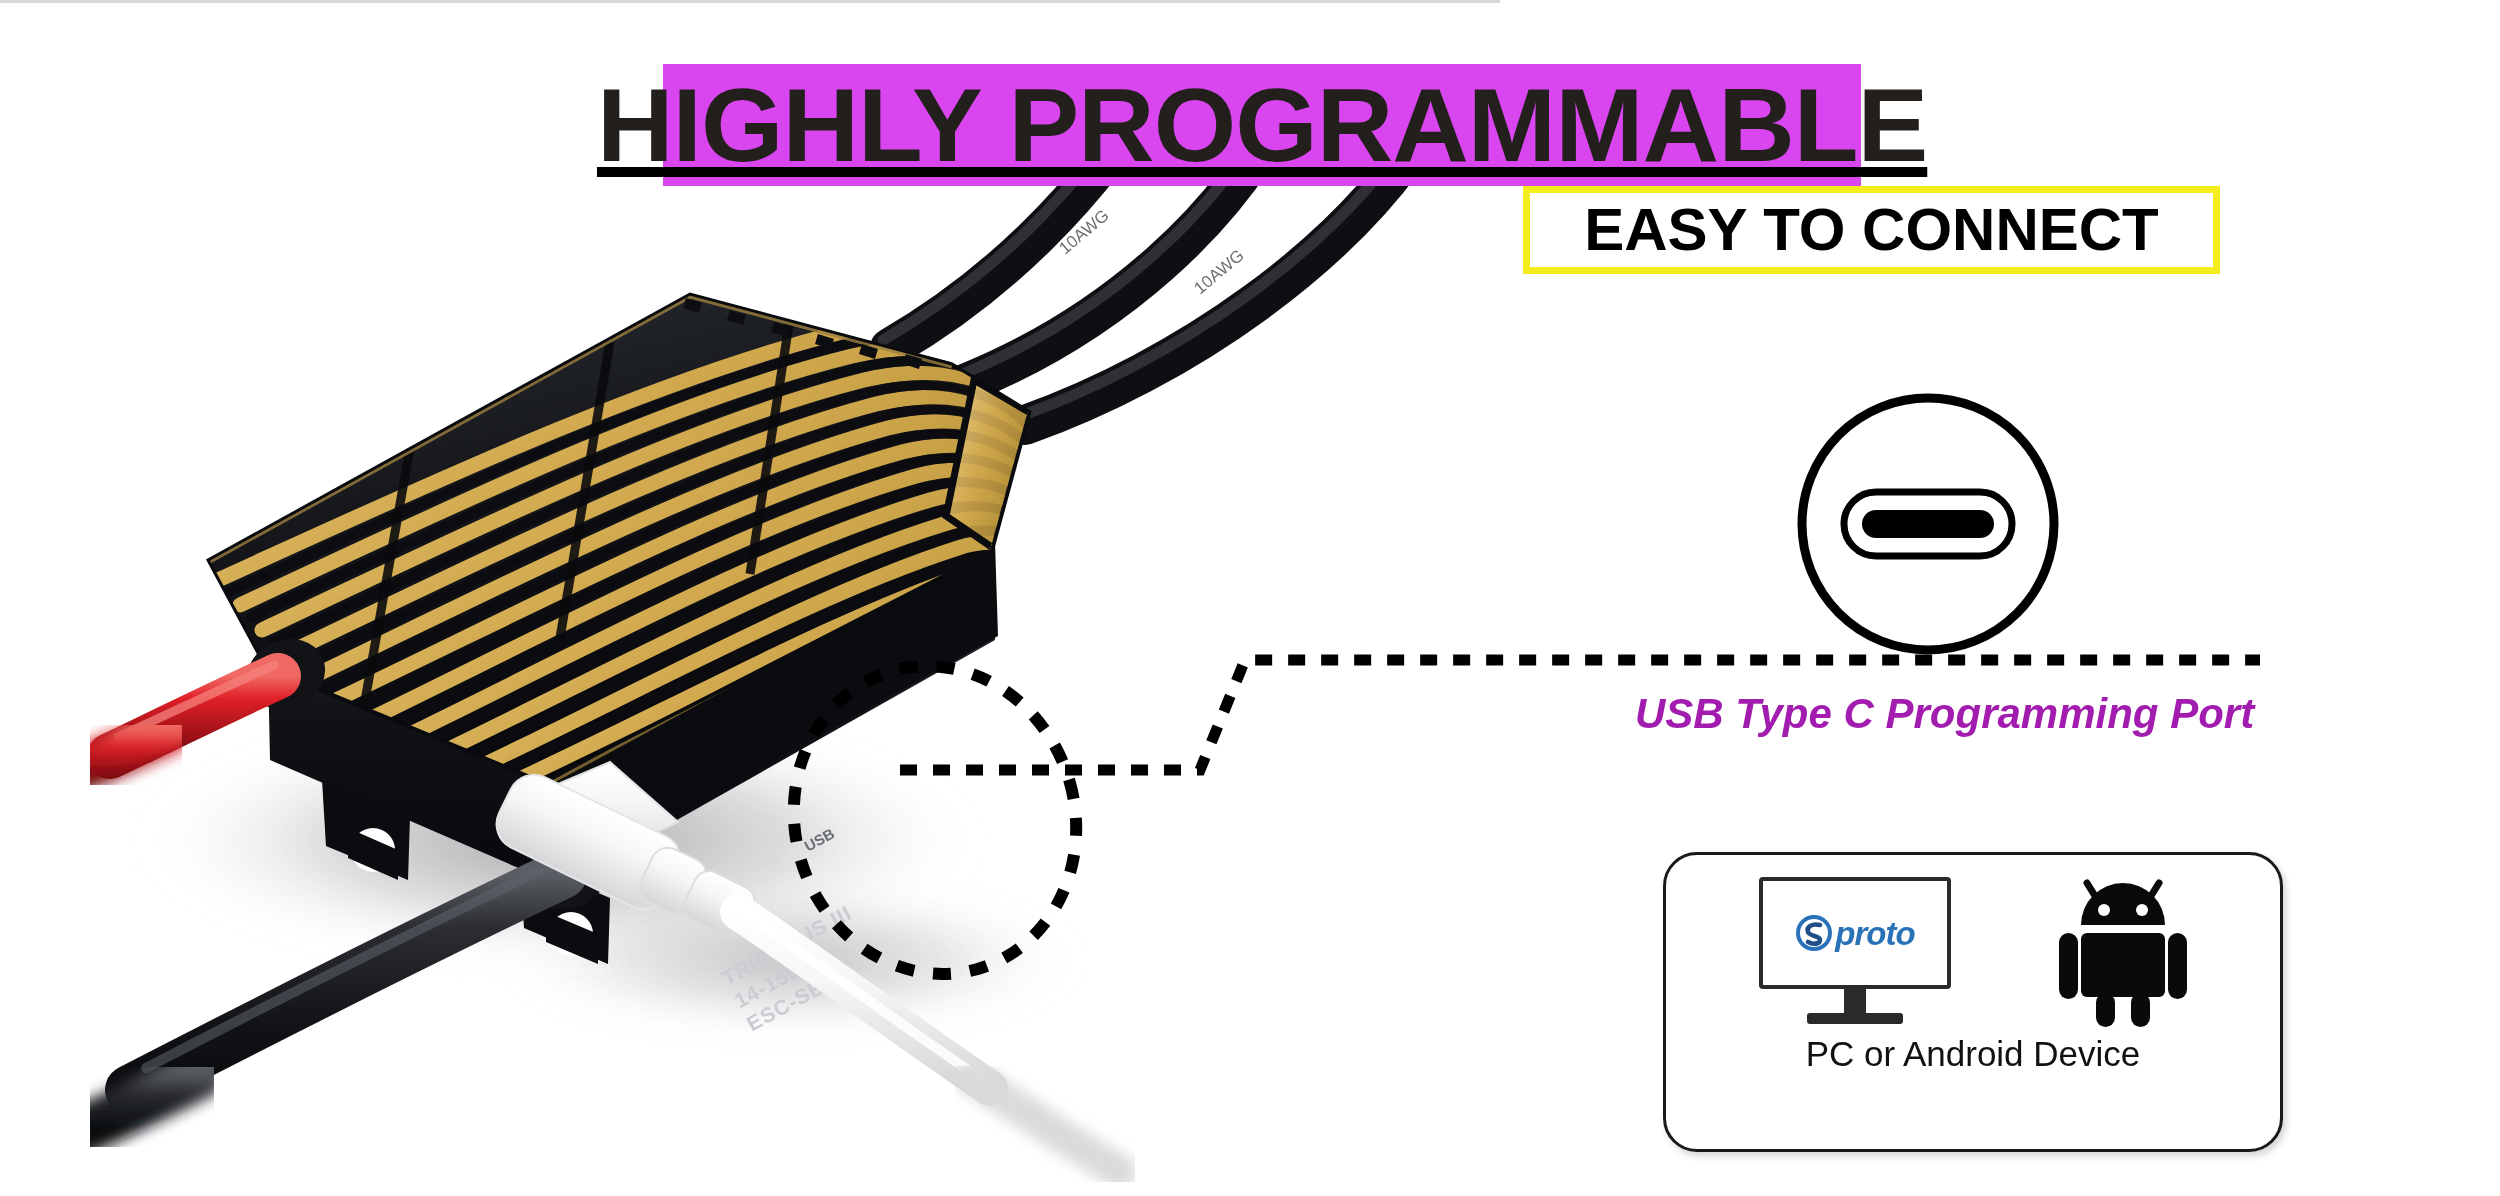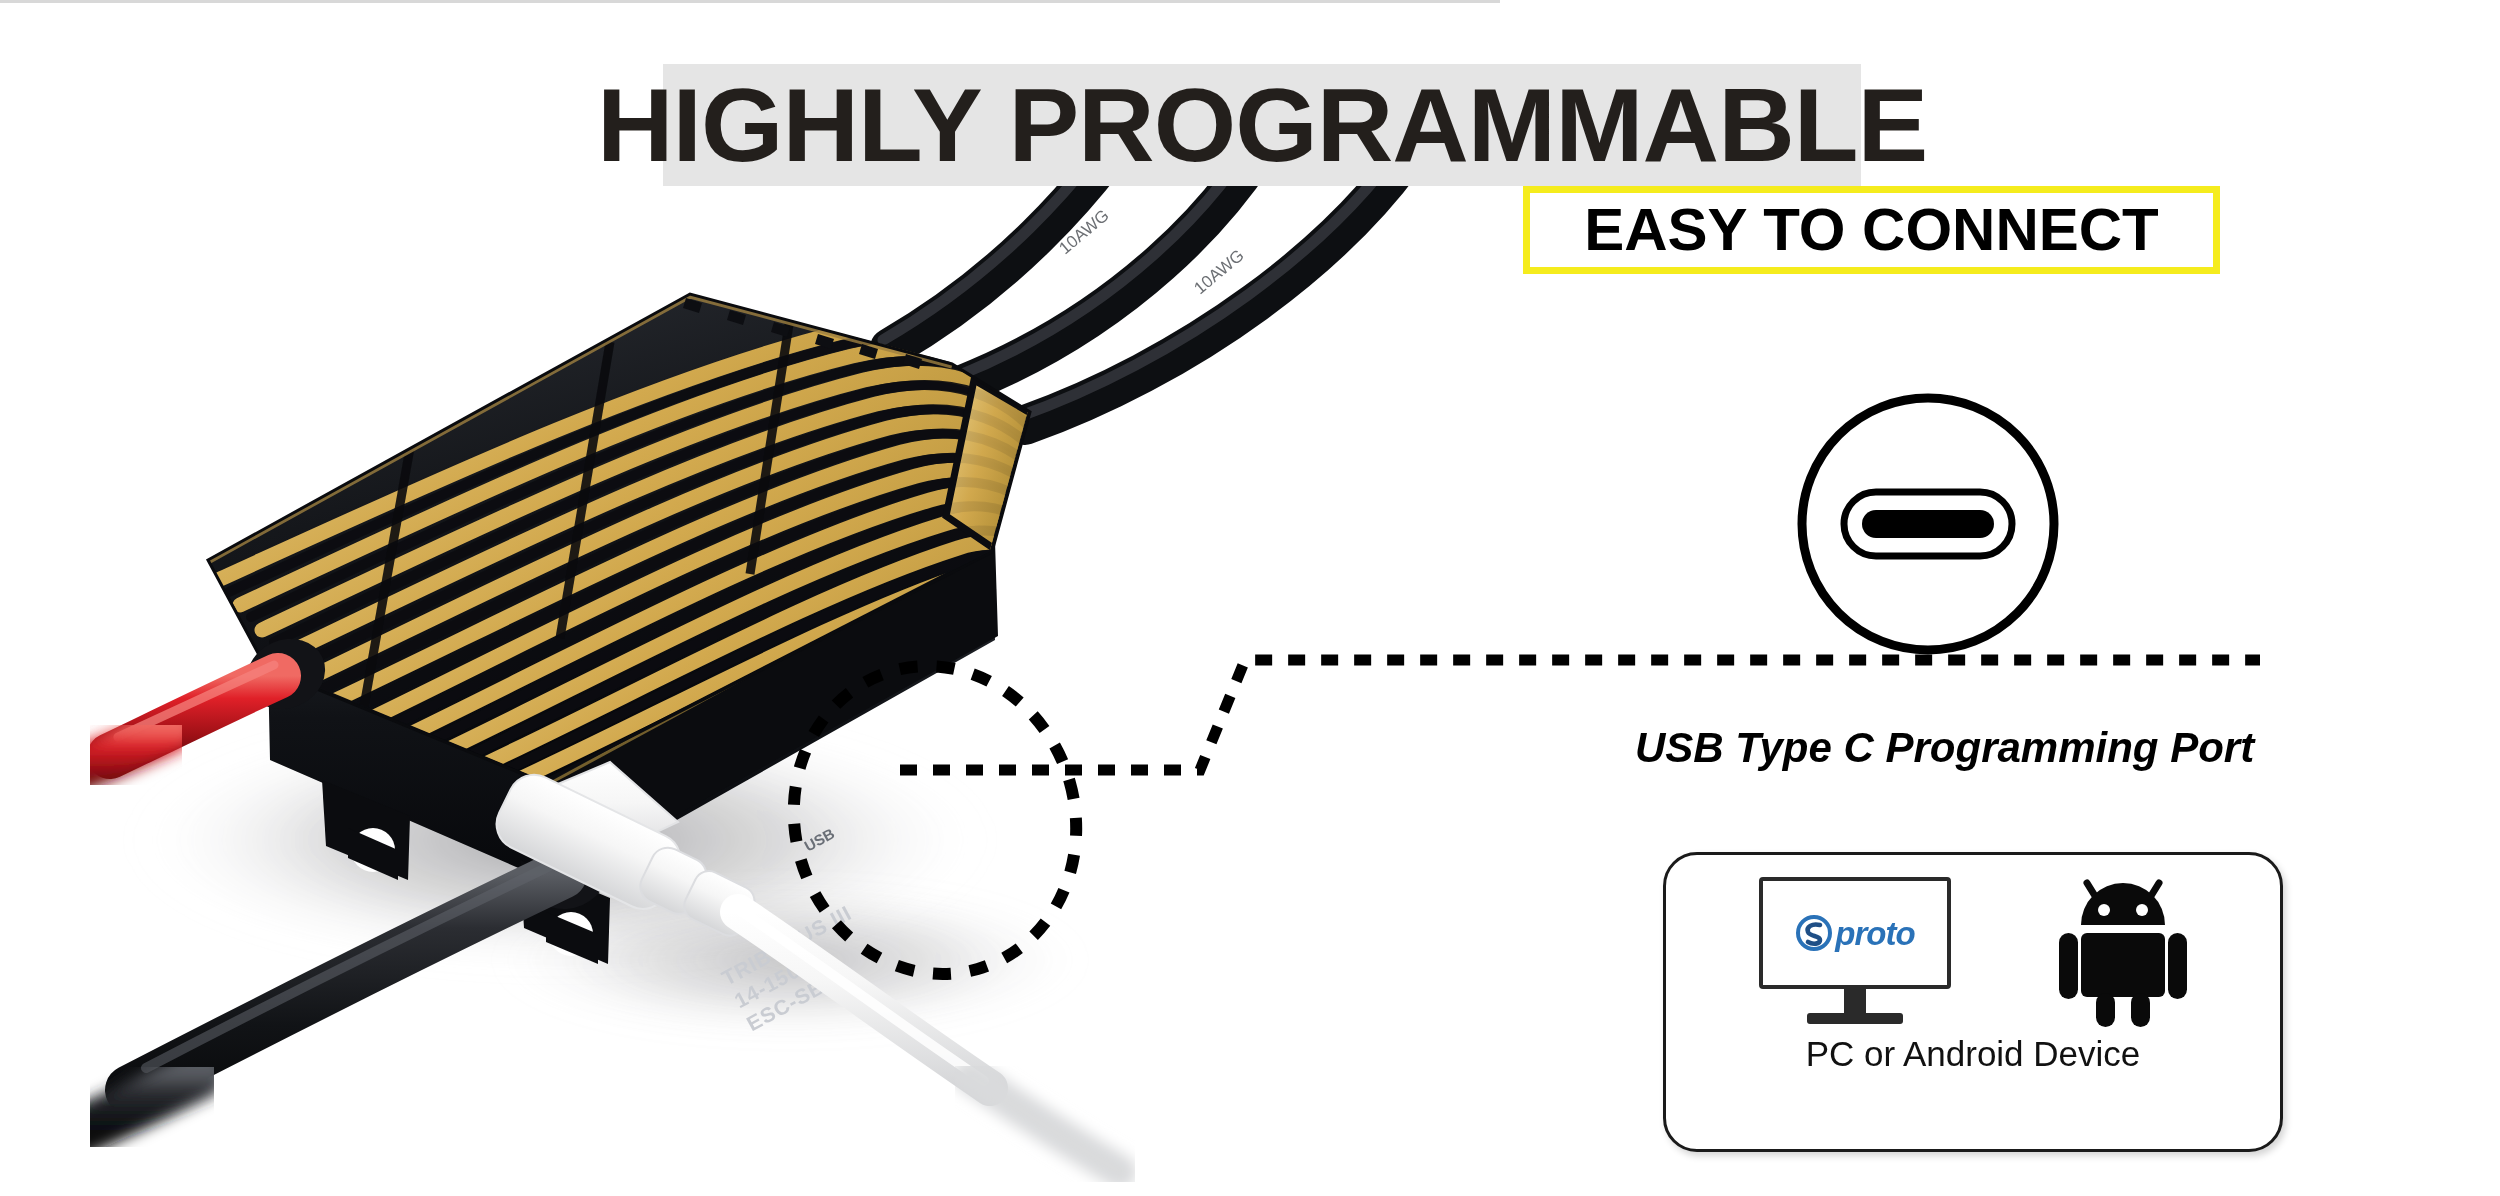--- a/index.html
+++ b/index.html
@@ -13,22 +13,22 @@
 
   
   .top-rule{
     position:absolute; left:0; top:0; width:1500px; height:3px;
     background:#d8d8d8;
   }
 
   
   .headline-band{
     position:absolute; left:663px; top:64px; width:1198px; height:122px;
-    background:#e5e5e5;
-    display:flex; align-items:center; justify-content:center;
+    background:#d946ef;
+    display:flex; align-items:center; justify-content:center;text-decoration:underline;
   }
   .headline-text{
     font-size:104px; font-weight:bold; color:#231f1c;
     letter-spacing:-1px; line-height:1;
     transform:scaleX(1.02);
     white-space:nowrap;
     font-family:"Liberation Sans", sans-serif;
   }
 
   .sub-band{
@@ -40,22 +40,22 @@
     font-size:60px; font-weight:bold; color:#000000;
     letter-spacing:0px; line-height:1; white-space:nowrap;
     transform:scaleX(1.0);
   }
 
   
   .usbc-icon{ position:absolute; left:1792px; top:388px; width:272px; height:272px; }
 
   
   .callout-label{
-    position:absolute; left:1635px; top:724px;
-    font-size:42px; font-weight:bold; font-style:italic; color:#000000;
+    position:absolute; left:1635px; top:690px;
+    font-size:42px; font-weight:bold; font-style:italic; color:#a21caf;
     white-space:nowrap; letter-spacing:0px;
   }
 
   
   .leader{ position:absolute; left:900px; top:630px; width:1360px; height:260px; }
   
   .port-ring{ position:absolute; left:760px; top:640px; width:350px; height:360px; }
 
   
   .device-card{

